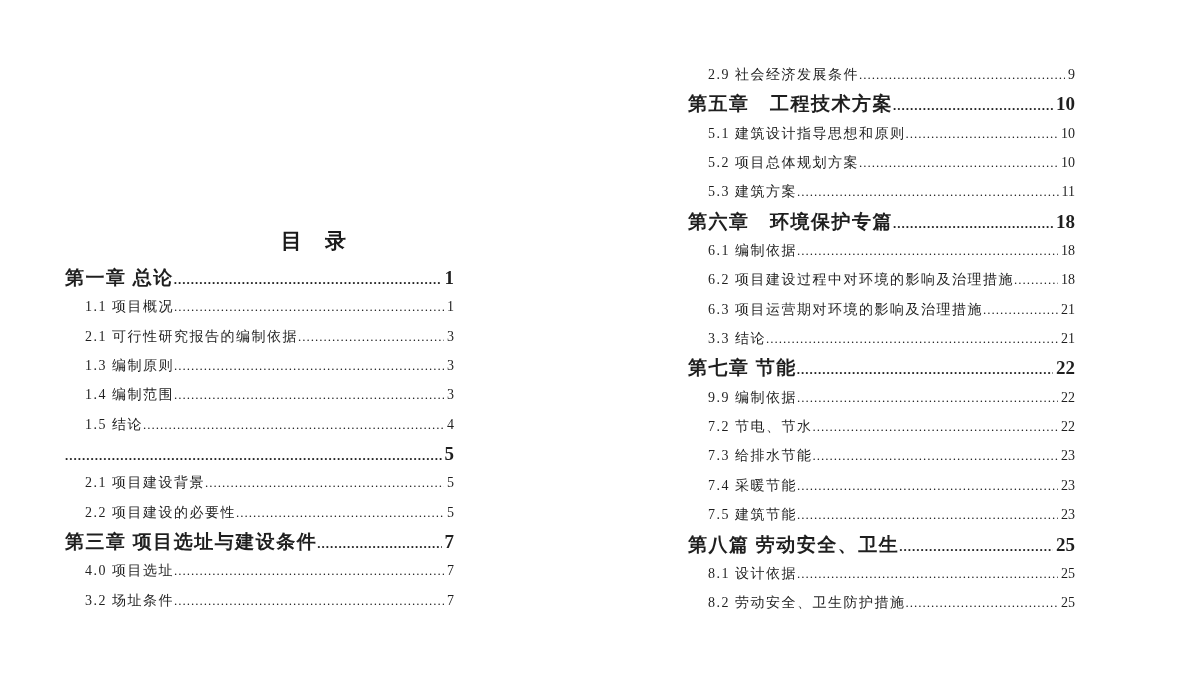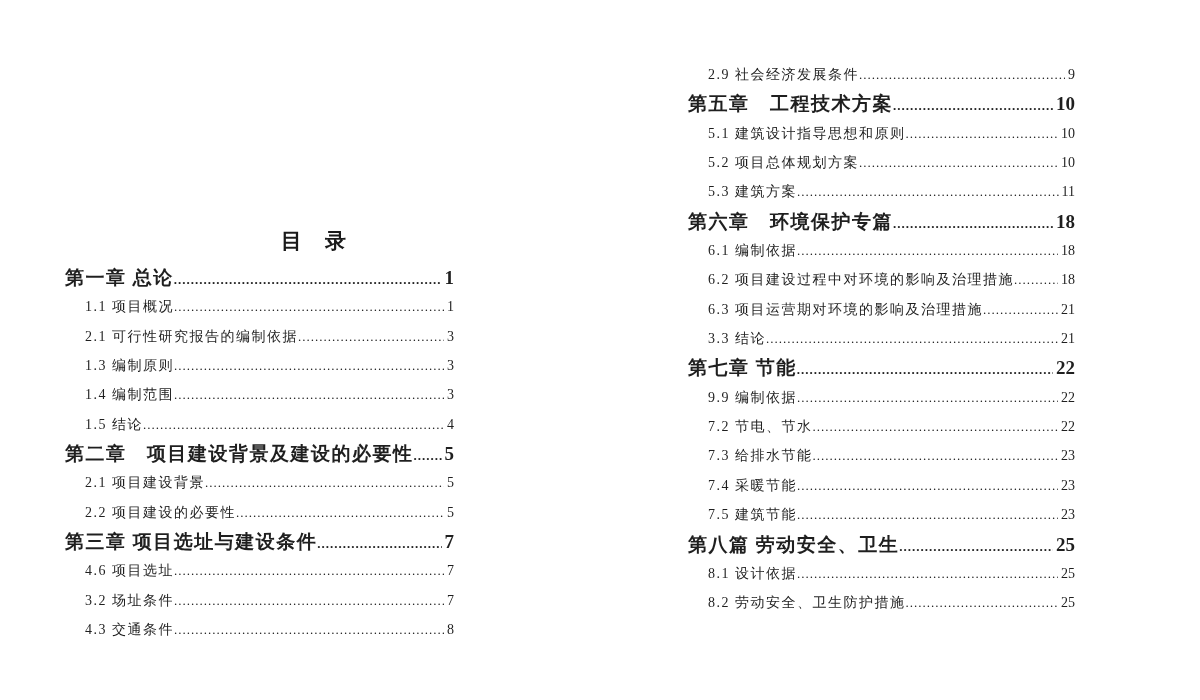--- a/index.html
+++ b/index.html
@@ -112,53 +112,47 @@
     <span class="entry-label">1.4 编制范围</span>
     <span class="entry-dots"></span>
     <span class="entry-page">3</span>
   </div>
       <div class="toc-entry item">
     <span class="entry-label">1.5 结论</span>
     <span class="entry-dots"></span>
     <span class="entry-page">4</span>
   </div>
       <div class="toc-entry chapter">
-    <span class="entry-label">第二章　项目建设背景及建设的必要性</span>
     <span class="entry-dots"></span>
     <span class="entry-page">5</span>
   </div>
       <div class="toc-entry item">
     <span class="entry-label">2.1 项目建设背景</span>
     <span class="entry-dots"></span>
     <span class="entry-page">5</span>
   </div>
       <div class="toc-entry item">
     <span class="entry-label">2.2 项目建设的必要性</span>
     <span class="entry-dots"></span>
     <span class="entry-page">5</span>
   </div>
       <div class="toc-entry chapter">
     <span class="entry-label">第三章 项目选址与建设条件</span>
     <span class="entry-dots"></span>
     <span class="entry-page">7</span>
   </div>
       <div class="toc-entry item">
-    <span class="entry-label">4.6 项目选址</span>
+    <span class="entry-label">4.0 项目选址</span>
     <span class="entry-dots"></span>
     <span class="entry-page">7</span>
   </div>
       <div class="toc-entry item">
     <span class="entry-label">3.2 场址条件</span>
     <span class="entry-dots"></span>
     <span class="entry-page">7</span>
-  </div>
-      <div class="toc-entry item">
-    <span class="entry-label">4.3 交通条件</span>
-    <span class="entry-dots"></span>
-    <span class="entry-page">8</span>
   </div>
     </div>
 
   <div class="toc-list toc-list-right">
       <div class="toc-entry item">
     <span class="entry-label">2.9 社会经济发展条件</span>
     <span class="entry-dots"></span>
     <span class="entry-page">9</span>
   </div>
       <div class="toc-entry chapter">

